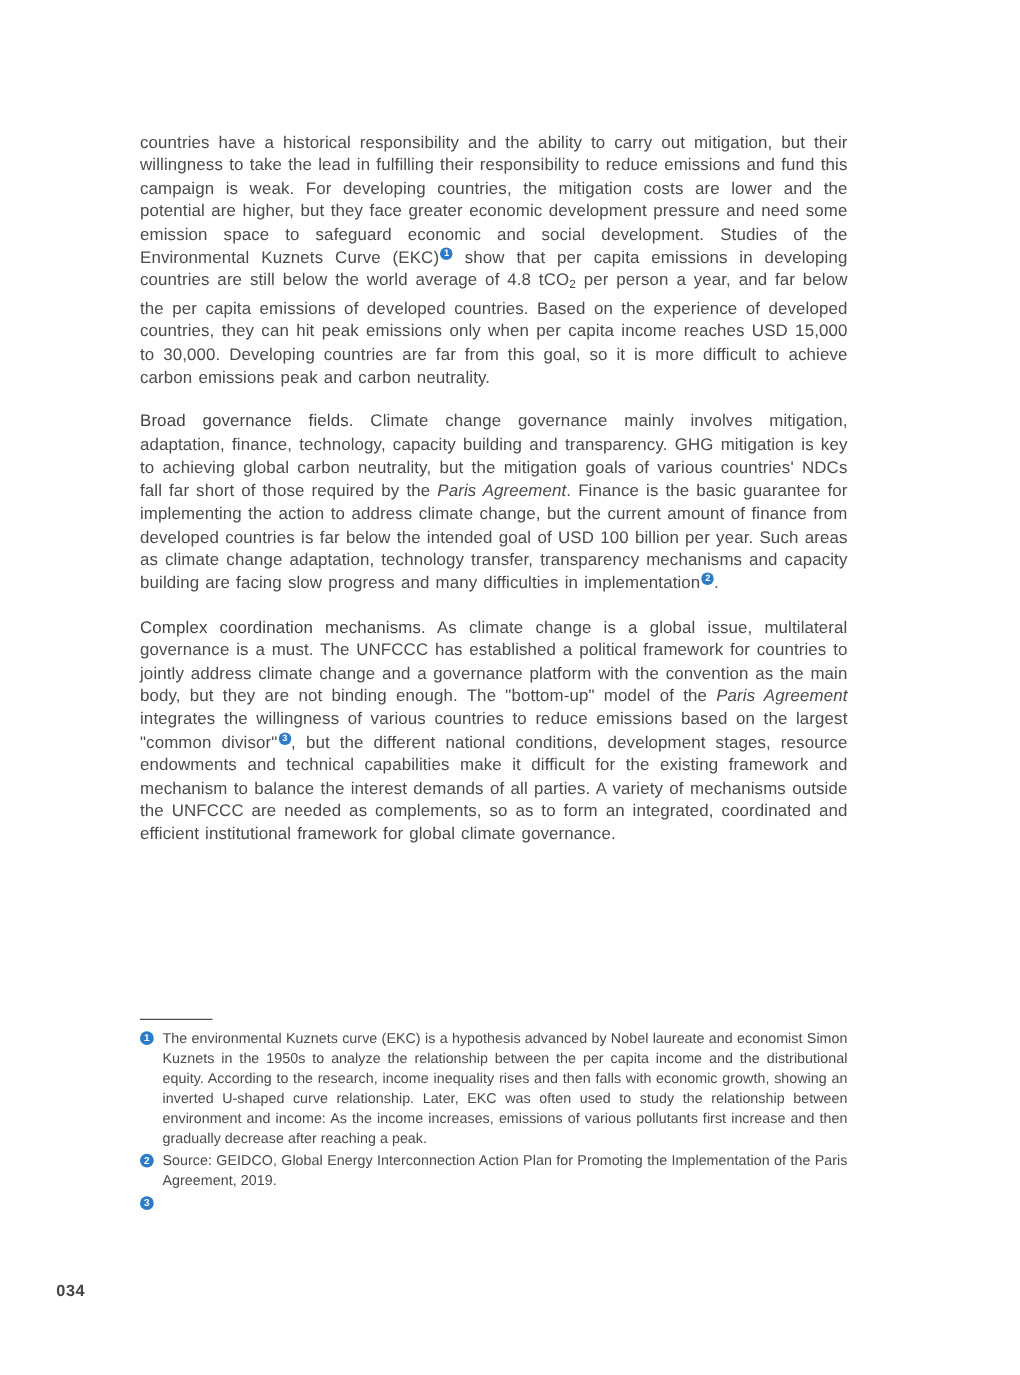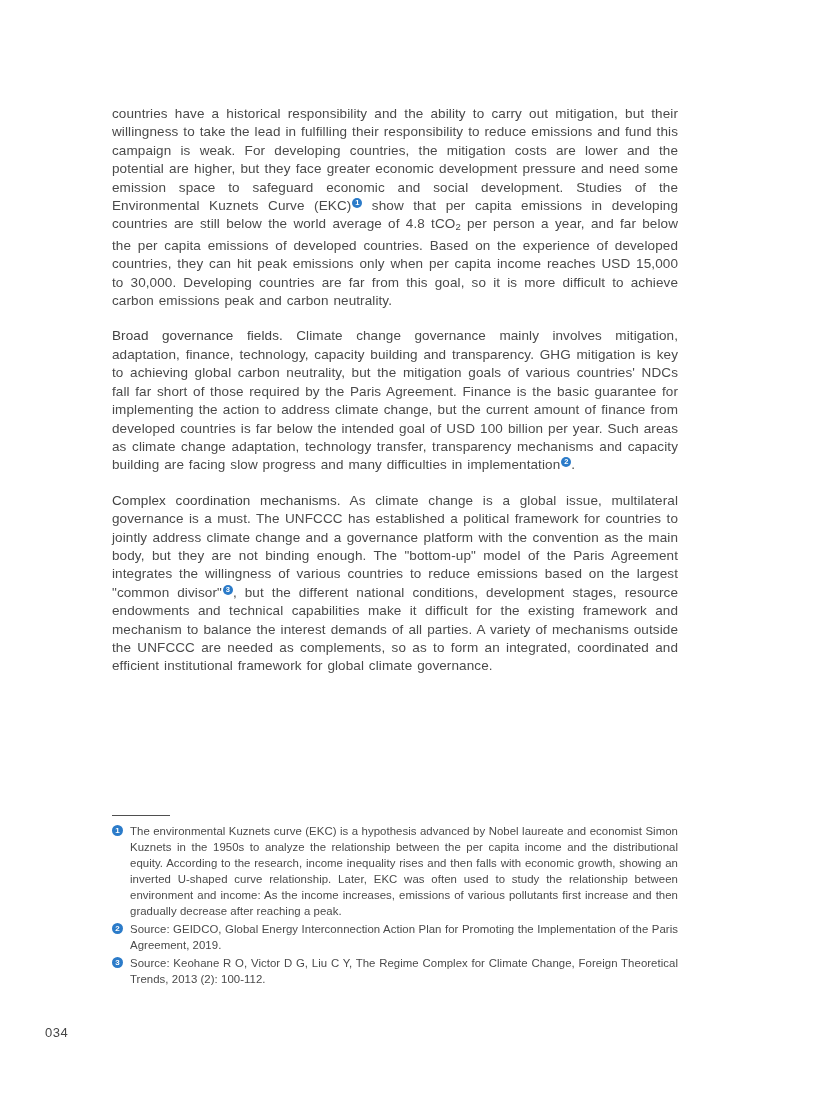--- a/index.html
+++ b/index.html
@@ -21,21 +21,21 @@
   }
   .para{
     margin:0 0 17px 0;
     font-size:13.5px;
     line-height:18.4px;
     text-align:justify;
     letter-spacing:0.1px;
     word-spacing:1px;
   }
   .seg-bold{font-weight:normal;color:#424242;}
-  .seg-italic{}
+  .seg-italic{font-style:italic;}
   .seg-sub{
     font-size:9.5px;
     vertical-align:-2px;
   }
   .fn-ref{
     display:inline-block;
     width:10px;height:10px;
     border-radius:50%;
     background:var(--accent);
     color:#ffffff;
@@ -77,20 +77,21 @@
     font-weight:bold;
     line-height:11px;
     text-align:center;
   }
   .page-number{
     position:absolute;
     left:45px; top:1025px;
     font-size:13px;
     letter-spacing:0.5px;
     color:#454545;
+    font-weight:bold;
   }
 </style>
 </head>
 <body>
 
 <main>
 
   <div class="body-text">
 
     <p class="para"><span>countries have a historical responsibility and the ability to carry out mitigation, but their willingness to take the lead in fulfilling their responsibility to reduce emissions and fund this campaign is weak. For developing countries, the mitigation costs are lower and the potential are higher, but they face greater economic development pressure and need some emission space to safeguard economic and social development. Studies of the Environmental Kuznets Curve (EKC)</span><span class="fn-ref">1</span><span> show that per capita emissions in developing countries are still below the world average of 4.8 tCO</span><span class="seg-sub">2</span><span> per person a year, and far below the per capita emissions of developed countries. Based on the experience of developed countries, they can hit peak emissions only when per capita income reaches USD 15,000 to 30,000. Developing countries are far from this goal, so it is more difficult to achieve carbon emissions peak and carbon neutrality.</span></p>
@@ -109,19 +110,18 @@
       <span class="fn-text">The environmental Kuznets curve (EKC) is a hypothesis advanced by Nobel laureate and economist Simon Kuznets in the 1950s to analyze the relationship between the per capita income and the distributional equity. According to the research, income inequality rises and then falls with economic growth, showing an inverted U-shaped curve relationship. Later, EKC was often used to study the relationship between environment and income: As the income increases, emissions of various pollutants first increase and then gradually decrease after reaching a peak.</span>
     </div>
 
     <div class="fn">
       <span class="fn-badge">2</span>
       <span class="fn-text">Source: GEIDCO, Global Energy Interconnection Action Plan for Promoting the Implementation of the Paris Agreement, 2019.</span>
     </div>
 
     <div class="fn">
       <span class="fn-badge">3</span>
-      <span class="fn-text">Source: Keohane R O, Victor D G, Liu C Y, The Regime Complex for Climate Change, Foreign Theoretical Trends, 2013 (2): 100-112.</span>
     </div>
   </div>
 
   <div class="page-number">034</div>
 
 </main>
 
 </body></html>

